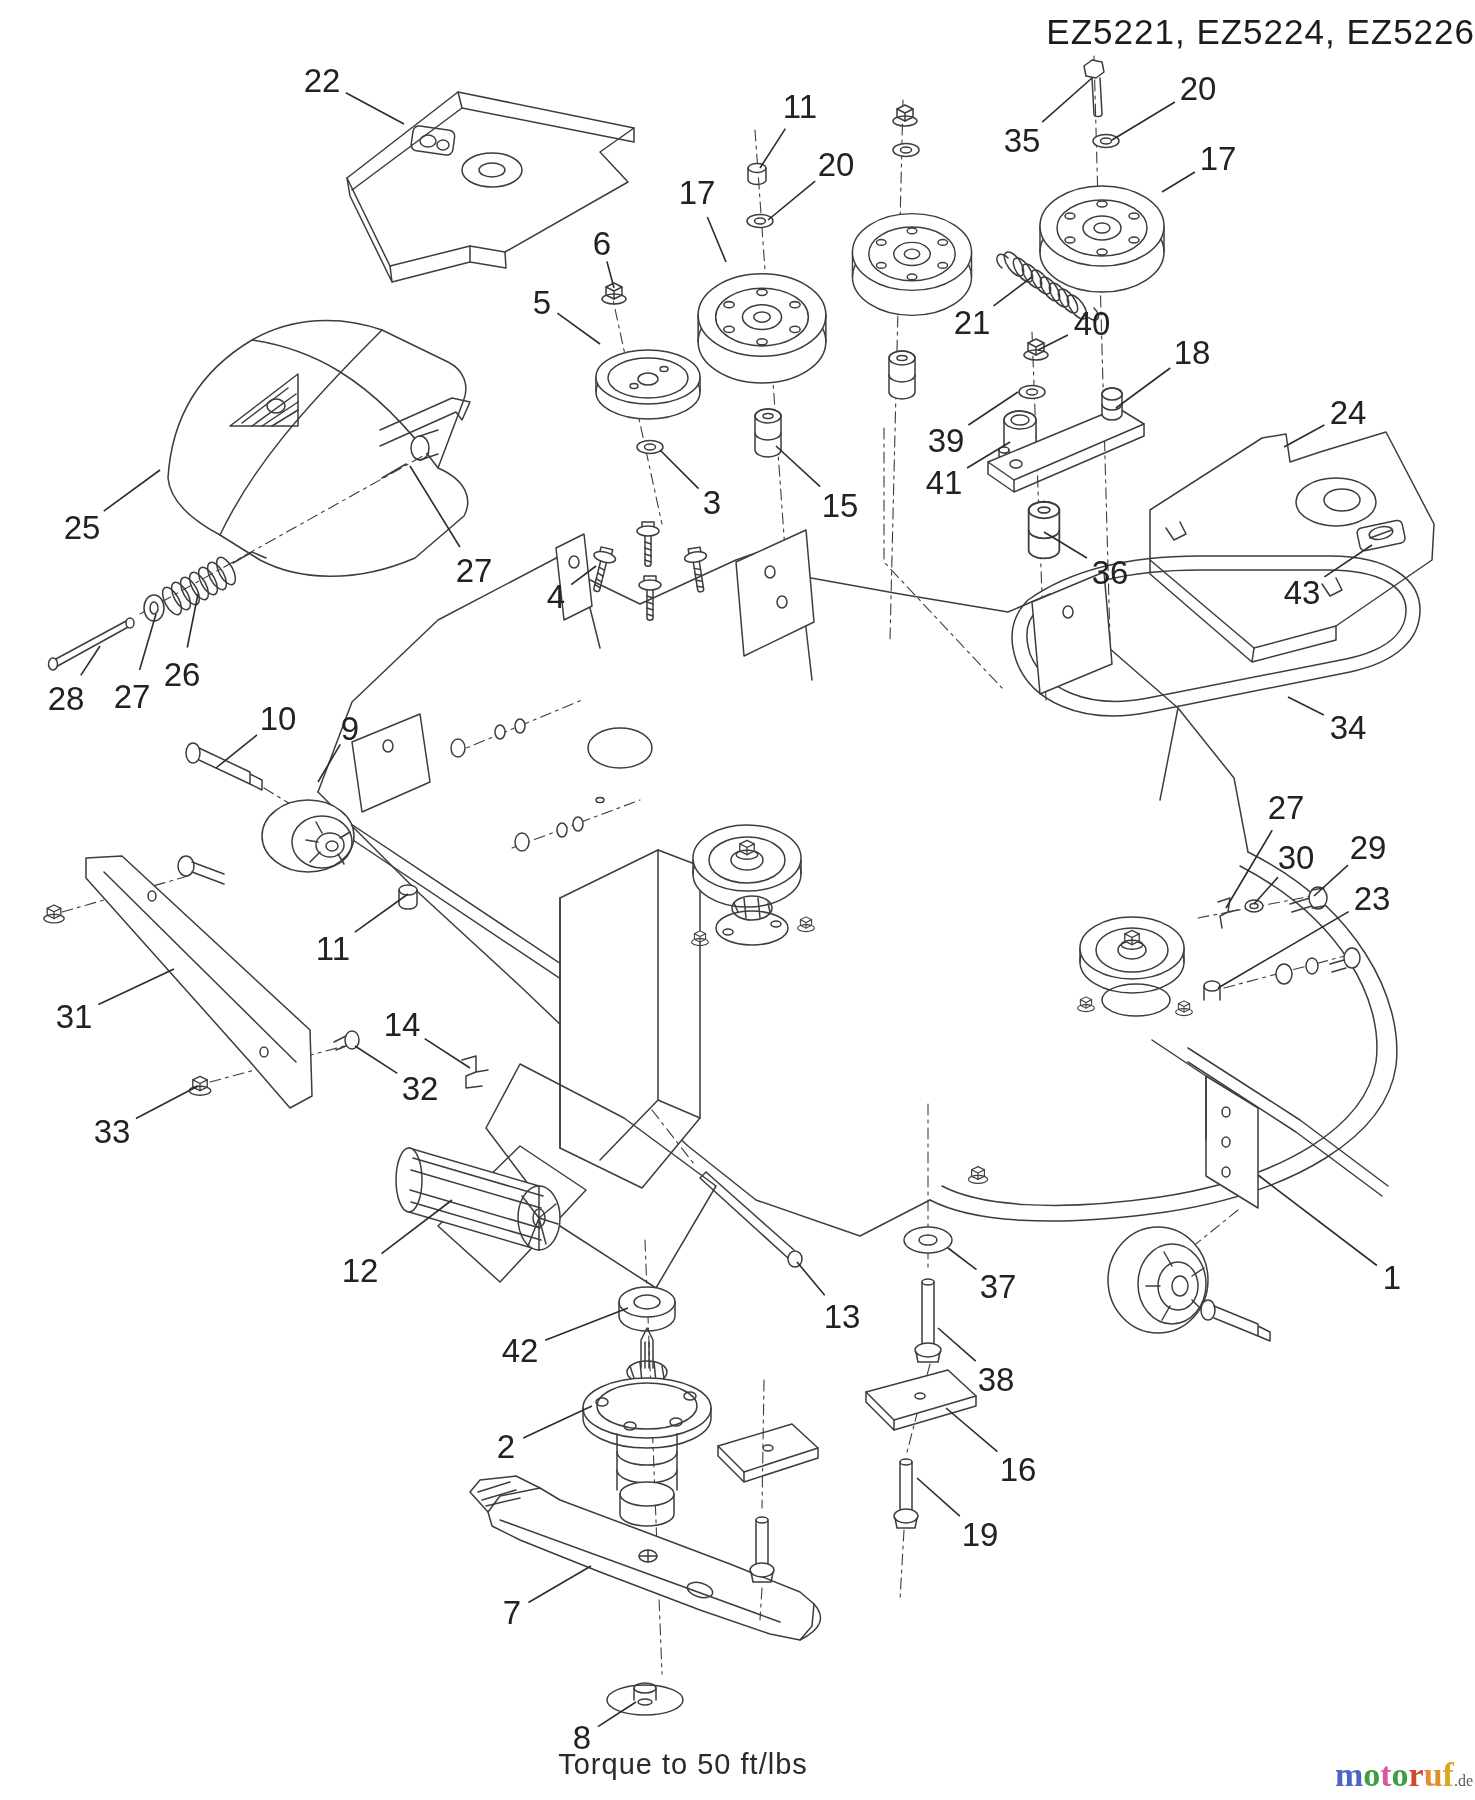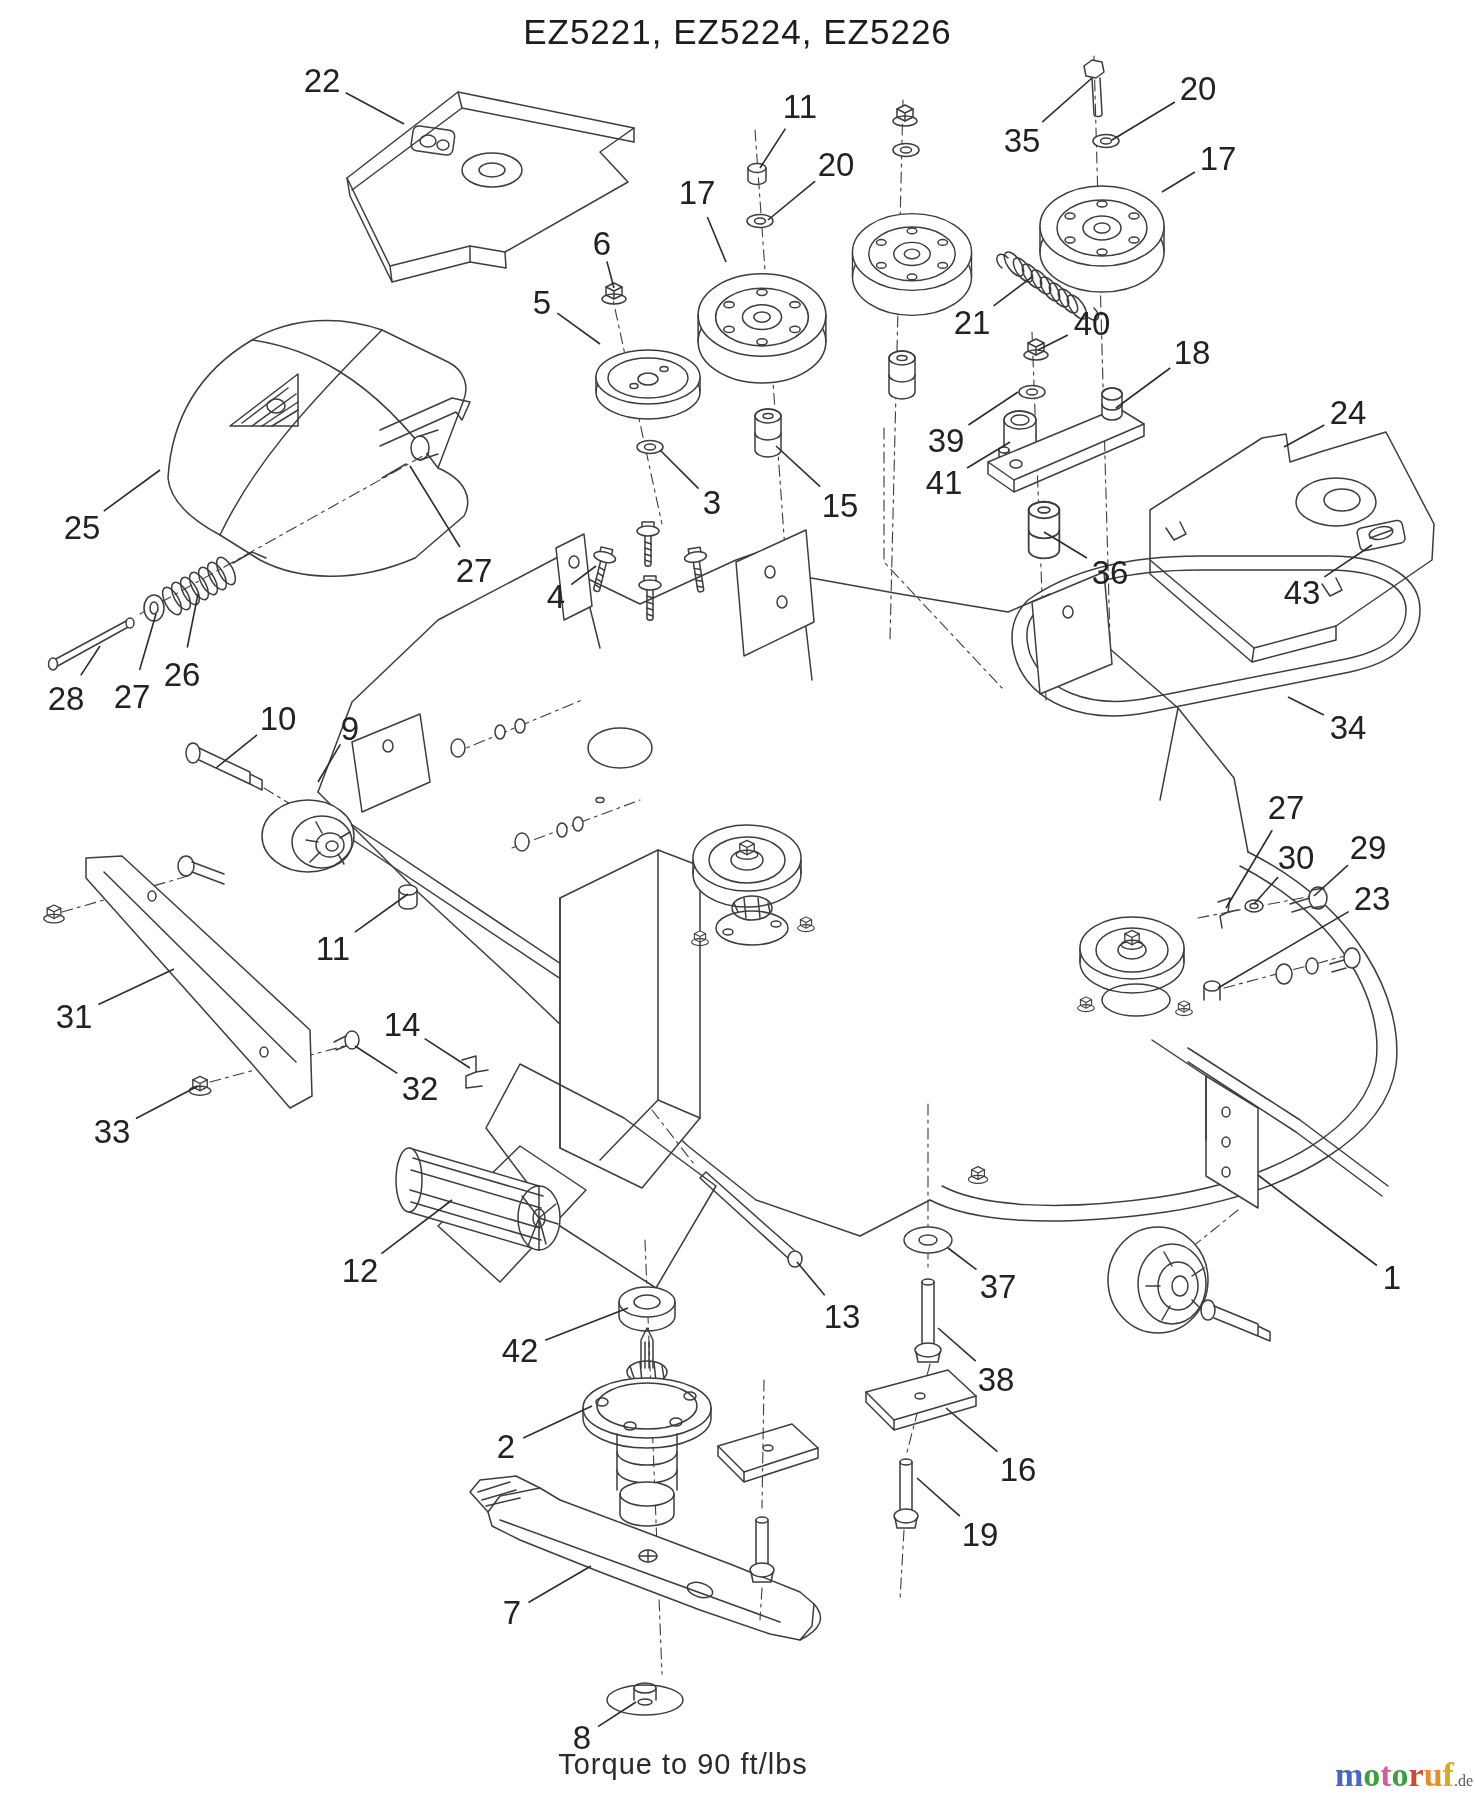--- a/index.html
+++ b/index.html
@@ -1,18 +1,18 @@
 <!DOCTYPE html>
 <html><head>
 <meta charset="utf-8">
 <style>
   html,body{margin:0;padding:0;background:#ffffff;}
   body{width:1475px;height:1800px;position:relative;font-family:"Liberation Sans",sans-serif;overflow:hidden;}
   .page-title{
-    position:absolute;top:12px;left:0;width:1475px;text-align:center;
+    position:absolute;top:12px;left:0;width:1475px;text-align:right;
     font-size:35px;letter-spacing:1px;color:#1c1c1c;font-weight:400;
   }
   .torque-note{
     position:absolute;top:1748px;left:433px;width:500px;text-align:center;
     font-size:29px;color:#2a2a2a;font-weight:400;letter-spacing:1px;
   }
   .watermark{
     position:absolute;right:2px;bottom:6px;
     font-family:"Liberation Serif",serif;font-weight:700;font-size:34px;
     letter-spacing:0px;white-space:nowrap;
@@ -654,14 +654,14 @@
         <line x1="528.4193322550087" y1="1602.4393761553113" x2="591" y2="1566" class="leader"></line>
         <text x="512" y="1612" class="callout-text" text-anchor="middle" dominant-baseline="central">7</text>
       </g>
       <g>
         <line x1="597.943906744573" y1="1726.6659863692582" x2="636" y2="1702" class="leader"></line>
         <text x="582" y="1737" class="callout-text" text-anchor="middle" dominant-baseline="central">8</text>
       </g>
     </g>
 </svg>
 
-<div class="torque-note">Torque to 90 ft/lbs</div>
+<div class="torque-note">Torque to 50 ft/lbs</div>
 <div class="watermark"><span style="color: rgb(79, 99, 196);">m</span><span style="color: rgb(63, 158, 66);">o</span><span style="color: rgb(214, 90, 158);">t</span><span style="color: rgb(63, 158, 66);">o</span><span style="color: rgb(207, 74, 48);">r</span><span style="color: rgb(226, 144, 47);">u</span><span style="color: rgb(216, 168, 35);">f</span><span class="suffix" style="color: rgb(90, 90, 90);">.de</span></div>
 
 </body></html>

